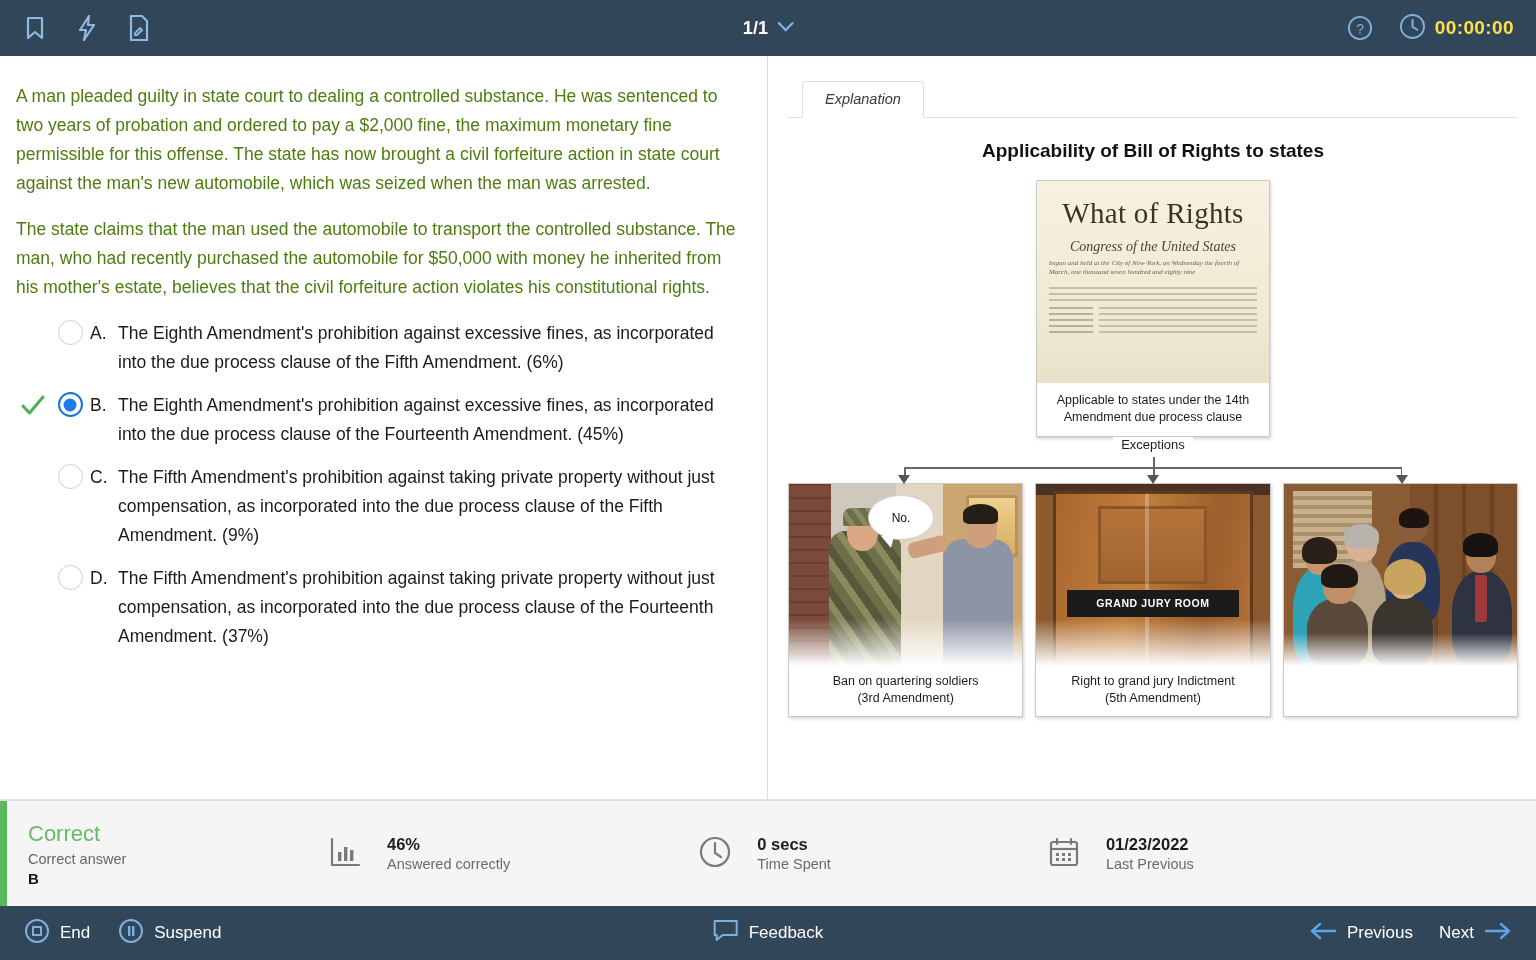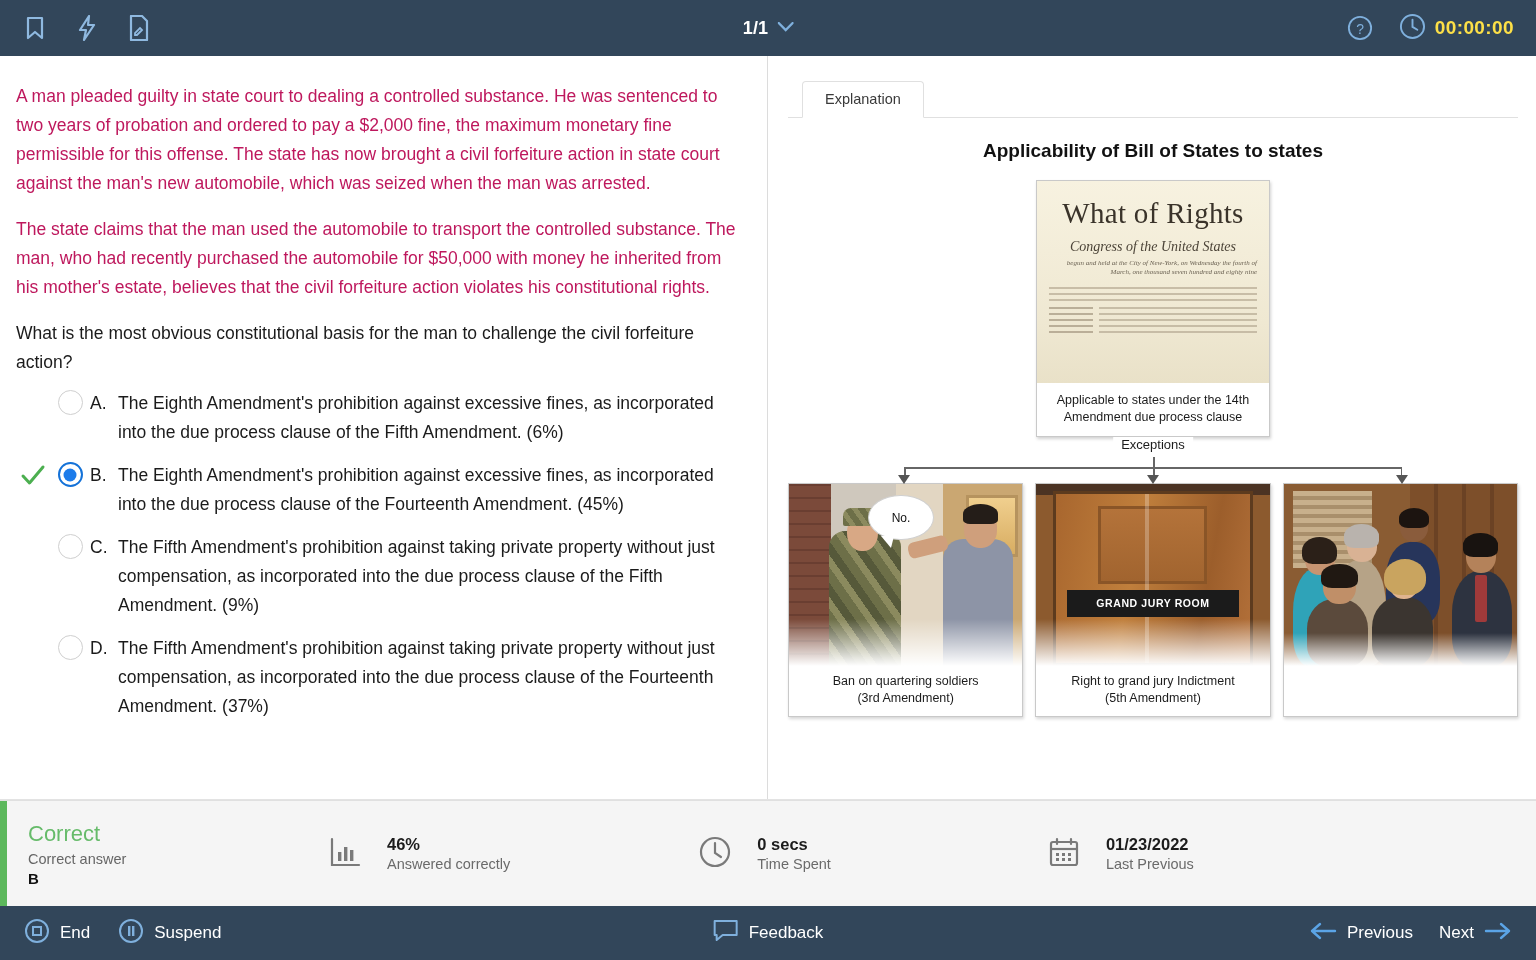--- a/index.html
+++ b/index.html
@@ -34,21 +34,21 @@
   
   .body-area { flex: 1 1 auto; display: flex; min-height: 0; background:#fff; border-bottom:1px solid #e3e3e3;}
   .pane-left {
     width: 768px; flex: 0 0 768px; padding: 26px 30px 10px 16px;
     overflow: hidden; border-right: 1px solid #dcdcdc;
   }
   .pane-right { flex: 1 1 auto; padding: 24px 18px 10px 20px; overflow: hidden; }
 
   
   .q-para {
-    font-size: 17.5px; line-height: 29px; color: #be185d; margin-bottom: 17px;
+    font-size: 17.5px; line-height: 29px; color: #4d7c0f; margin-bottom: 17px;
   }
   .q-stem { font-size: 17.5px; line-height: 29px; color:#1b1b1b; margin-bottom: 12px; }
 
   
   .choices { margin-top: 10px; }
   .choice { display: flex; align-items: flex-start; margin-bottom: 14px; position: relative; cursor: pointer; }
   .chk-col { width: 34px; flex: 0 0 34px; display:flex; align-items:center; justify-content:center; padding-top: 2px;}
   .check-mark { width: 26px; height: 26px; }
   .radio-col { width: 40px; flex: 0 0 40px; display:flex; justify-content:center; padding-top: 1px; }
   .radio {
@@ -66,21 +66,21 @@
     width: 28px; flex: 0 0 28px; font-size: 17.5px; color:#1b1b1b; line-height: 29px;
   }
   .choice-text { font-size: 17.5px; line-height: 29px; color:#1b1b1b; max-width: 640px; }
 
   
   .tabstrip { position: relative; height: 38px; border-bottom: 1px solid #e0e0e0; }
   .tab {
     position: absolute; left: 14px; bottom: -1px;
     padding: 9px 22px 10px 22px; font-size: 14.5px; color: #3a3a3a;
     background:#fff; border:1px solid #e0e0e0; border-bottom: 1px solid #fff;
-    border-radius: 4px 4px 0 0; cursor: pointer;
+    border-radius: 4px 4px 0 0; cursor: pointer; font-style: italic;
   }
   .diagram { padding-top: 22px; }
   .diagram-title {
     text-align: center; font-size: 19px; font-weight: bold; color: #111;
     margin-bottom: 18px;
   }
 
   
   .bor-wrap { display: flex; justify-content: center; }
   .bor-card {
@@ -95,21 +95,21 @@
   .bor-head {
     font-family: "Liberation Serif", serif; font-size: 29px; text-align:center;
     color: #3a332a; letter-spacing: .3px; margin-top: 6px;
   }
   .bor-sub {
     font-family: "Liberation Serif", serif; font-style: italic; font-size: 14px;
     text-align:center; color:#4b4337; margin-top: 9px;
   }
   .bor-sub2 {
     font-family: "Liberation Serif", serif; font-style: italic; font-size: 7px;
-    text-align:right; color:#6b6253; margin-top: 4px; line-height: 9px;
+    text-align:left; color:#6b6253; margin-top: 4px; line-height: 9px;
   }
   .bor-lines { margin-top: 10px; }
   .bor-lines div {
     height: 2px; background:#b9ae97; margin-bottom: 4px; opacity:.75;
   }
   .bor-cols { display:flex; gap:6px; margin-top: 6px;}
   .bor-cols .lbl { width: 44px; }
   .bor-cols .lbl div { height:2px; background:#aca089; margin-bottom:4px; opacity:.8;}
   .bor-cols .bd { flex:1; }
   .bor-cols .bd div { height:2px; background:#bdb29b; margin-bottom:4px; opacity:.8;}
@@ -276,21 +276,20 @@
         <span class="timer-text">00:00:00</span>
       </span>
     </div>
   </div>
 
   <div class="body-area">
 
     <div class="pane-left">
       <p class="q-para">A man pleaded guilty in state court to dealing a controlled substance.  He was sentenced to two years of probation and ordered to pay a $2,000 fine, the maximum monetary fine permissible for this offense.  The state has now brought a civil forfeiture action in state court against the man's new automobile, which was seized when the man was arrested.</p>
       <p class="q-para">The state claims that the man used the automobile to transport the controlled substance.  The man, who had recently purchased the automobile for $50,000 with money he inherited from his mother's estate, believes that the civil forfeiture action violates his constitutional rights.</p>
-      <p class="q-stem">What is the most obvious constitutional basis for the man to challenge the civil forfeiture action?</p>
 
       <div class="choices">
 
         <div class="choice">
           <span class="chk-col"></span>
           <span class="radio-col">
             <span class="radio"></span>
           </span>
           <span class="choice-letter">A.</span>
           <span class="choice-text">The Eighth Amendment's prohibition against excessive fines, as incorporated into the due process clause of the Fifth Amendment. (6%)</span>
@@ -329,21 +328,21 @@
 
       </div>
     </div>
 
     <div class="pane-right">
       <div class="tabstrip">
         <div class="tab">Explanation</div>
       </div>
 
       <div class="diagram">
-        <div class="diagram-title">Applicability of Bill of States to states</div>
+        <div class="diagram-title">Applicability of Bill of Rights to states</div>
 
         <div class="bor-wrap">
           <div class="bor-card">
             <div class="bor-img">
               <div class="bor-head">What of Rights</div>
               <div class="bor-sub">Congress of the United States</div>
               <div class="bor-sub2">begun and held at the City of New-York, on Wednesday the fourth of March, one thousand seven hundred and eighty nine</div>
               <div class="bor-lines">
                 <div></div>
                   <div></div>

